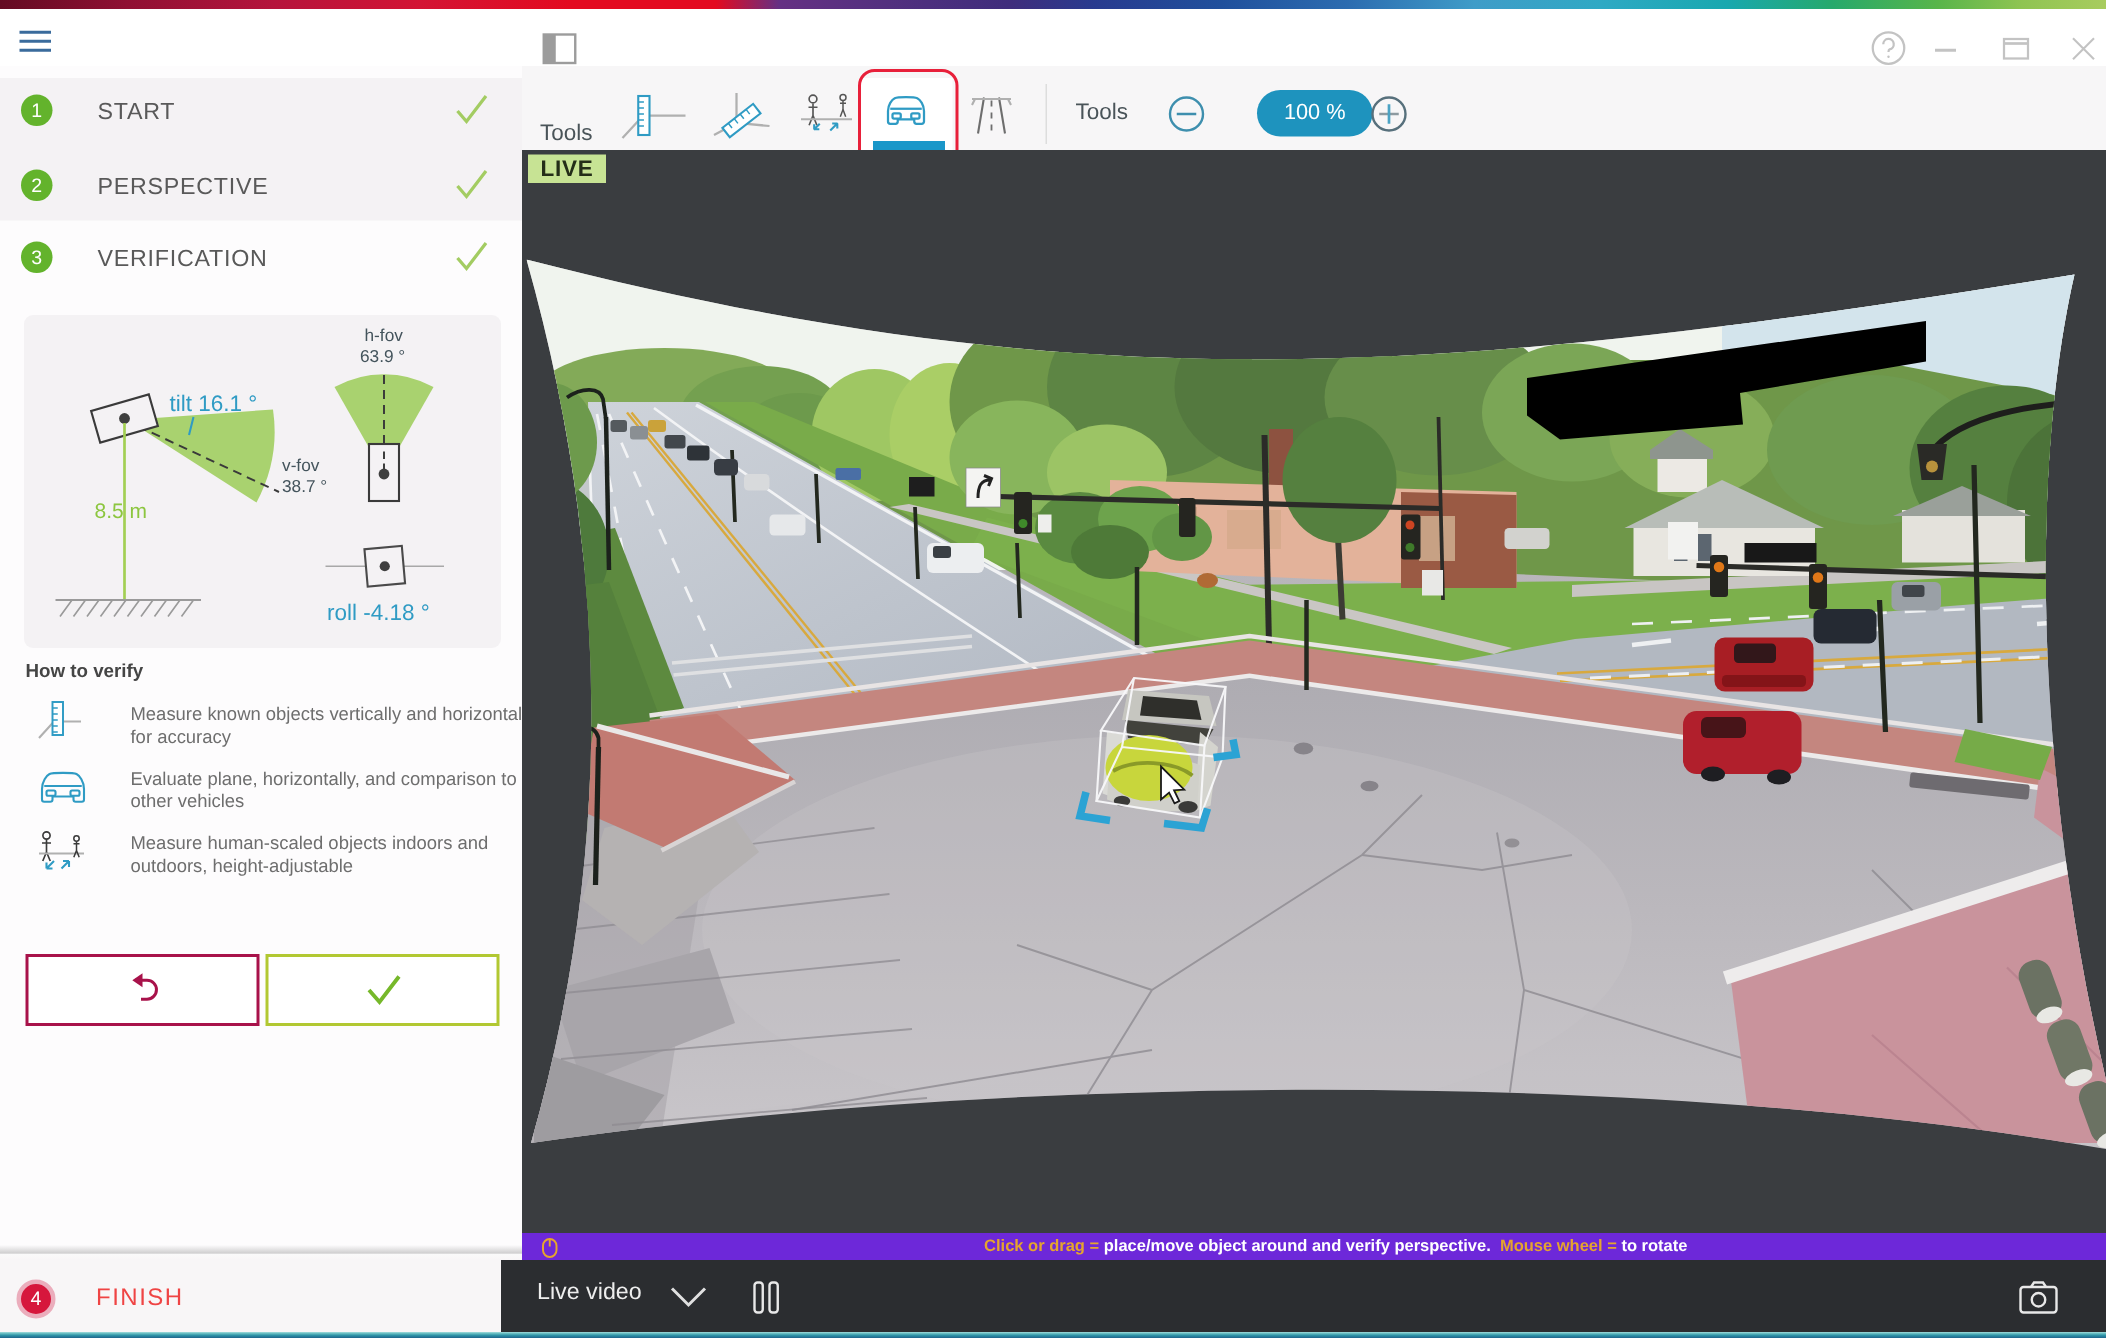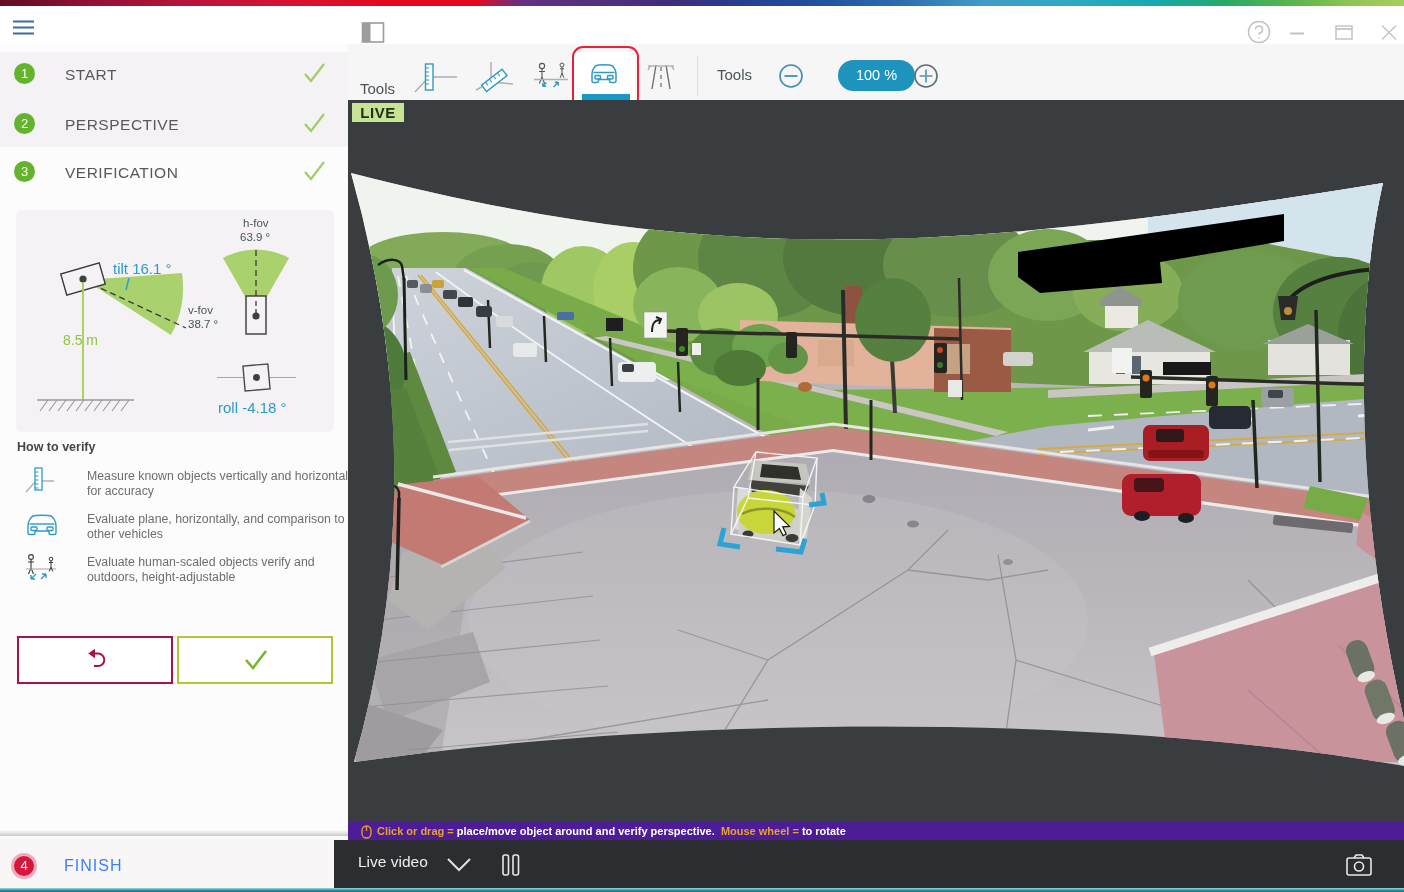--- a/index.html
+++ b/index.html
@@ -24,37 +24,37 @@
   .hint-item { position:absolute; left:64px; width:282px; font-size:12.3px; color:#6e6e6e; line-height:15px;margin-left:23px; }
   .btn { position:absolute; top:636px; height:48px; background:#fff; }
   #btnback { left:17px; width:156px; border:2px solid #a8124a; }
   #btnok { left:177px; width:156px; border:2px solid #b2c832; }
   #finsep { left:0; top:830px; width:348px; height:10px;
     background:linear-gradient(180deg, rgba(120,120,120,0.0) 0%, rgba(120,120,120,0.35) 55%, rgba(250,250,250,1) 60%, #f8f6f7 100%); }
   #finrow { left:0; top:840px; width:348px; height:48px; background:#f8f6f7; }
   #fincirc { left:11px; top:853px; width:26px; height:26px; border-radius:50%;
     background:#d6173c; border:3px solid #ebadbc; color:#fff; font-size:13px;
     text-align:center; line-height:20px; }
-  #finlab { left:64px; top:857px; font-size:16px; color:#3b82f6; letter-spacing:1px; }
+  #finlab { left:64px; top:857px; font-size:16px; color:#ef4444; letter-spacing:1px; }
   
   #toolbar { left:348px; top:44px; width:1056px; height:56px; background:#f7f6f7; }
   #toollab { left:360px; top:80px; font-size:15px; color:#4a5459; }
   #viewlab { left:717px; top:66px; font-size:15px; color:#4a5459; }
   #seltab { left:573px; top:52px; width:62px; height:48px; background:#fff; }
   #selbar { left:582px; top:94px; width:48px; height:6px; background:#1a97c9; }
   #redbox { left:572px; top:46px; width:67px; height:75px; border:2.5px solid #e8203a; border-radius:11px; }
   #zoompill { left:838px; top:60px; width:77px; height:31px; border-radius:16px; background:#1e93be;
     color:#fff; font-size:14.5px; text-align:center; line-height:31px; }
   
   #video { left:348px; top:100px; width:1056px; height:722px; background:#3a3d40; }
   #livebadge { left:352px; top:103px; width:52px; height:19px; background:#c7e394;
     color:#242e18; font-size:15px; font-weight:bold; text-align:center; line-height:19px; letter-spacing:0.5px; }
   
-  #hintbar { left:348px; top:822px; width:1056px; height:18px; background:#4c1d95;
-    font-size:11px; font-weight:bold; color:#fff; line-height:18px; }
+  #hintbar { left:348px; top:822px; width:1056px; height:18px; background:#6d28d9;
+    font-size:11px; font-weight:bold; color:#fff; line-height:18px;text-align:center; }
   #ctrlbar { left:334px; top:840px; width:1216px; height:48px; background:#2b2d30; }
   #livesel { left:24px; top:13px; font-size:15.5px; color:#ededed; }
   #bottomline { left:0; top:888px; width:1404px; height:4px;
     background:linear-gradient(180deg,#a5dcdc 0%, #59b6bd 30%, #2b8fa4 60%, #20648c 100%); }
   .org { color:#e5a42e; }
 </style>
 </head>
 <body>
 <div id="stage">
   <div class="abs" id="stripe"></div>
@@ -160,21 +160,21 @@
     <path d="M2 16 h30" stroke="#b0b0b0" stroke-width="1.2"></path>
     <circle cx="27" cy="6" r="1.8" fill="none" stroke="#3a3a3a" stroke-width="1"></circle>
     <path d="M27 8 v6 M25 9.5 h4 M27 14 l-1.8 4.5 M27 14 l1.8 4.5" stroke="#3a3a3a" stroke-width="1" fill="none"></path>
     <path d="M12 21 l-5 5 M7 26 v-4 M7 26 h4" stroke="#2f9bc4" stroke-width="1.4" fill="none"></path>
     <path d="M17 26 l5-5 M22 21 v4 M22 21 h-4" stroke="#2f9bc4" stroke-width="1.4" fill="none"></path>
   </svg>
 
   <div class="abs" id="howlab">How to verify</div>
   <div class="hint-item" style="top:469px">Measure known objects vertically and horizontally for accuracy</div>
   <div class="hint-item" style="top:512px">Evaluate plane, horizontally, and comparison to other vehicles</div>
-  <div class="hint-item" style="top:555px">Evaluate human-scaled objects verify and outdoors, height-adjustable</div>
+  <div class="hint-item" style="top:555px">Measure human-scaled objects indoors and outdoors, height-adjustable</div>
 
   <div class="btn" id="btnback"></div>
   <div class="btn" id="btnok"></div>
   <svg class="abs" style="left:82px;top:648px" width="26" height="24" viewBox="0 0 26 24">
     <path d="M8 5.5 H16 a6.3 6.3 0 0 1 0 12.6 h-4" fill="none" stroke="#a8124a" stroke-width="2"></path>
     <path d="M13 0.8 L6.2 5.5 L13 10.2 Z" fill="#a8124a"></path>
   </svg>
   <svg class="abs" style="left:243px;top:648px" width="26" height="24" viewBox="0 0 26 24">
     <path d="M3 12l7 8L23 3" fill="none" stroke="#76b82a" stroke-width="2.6"></path>
   </svg>

